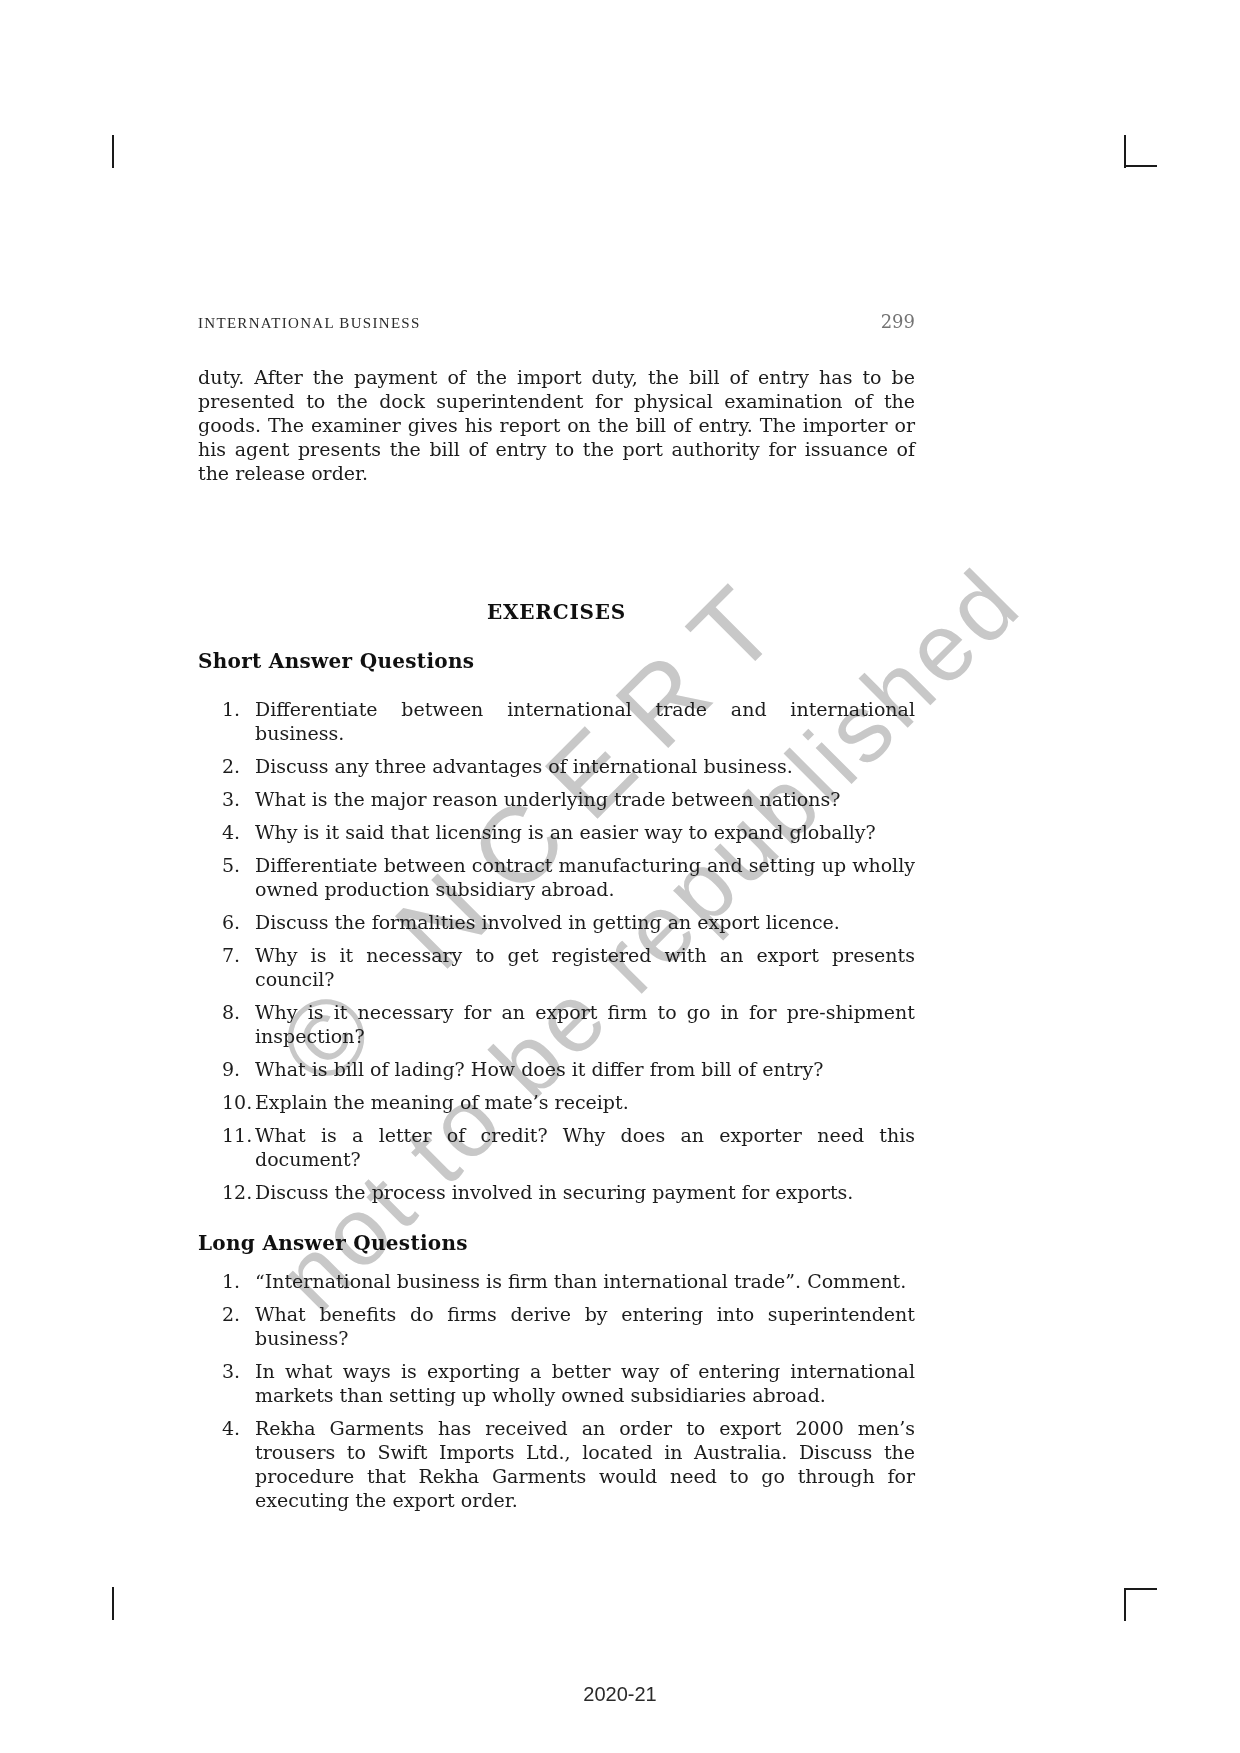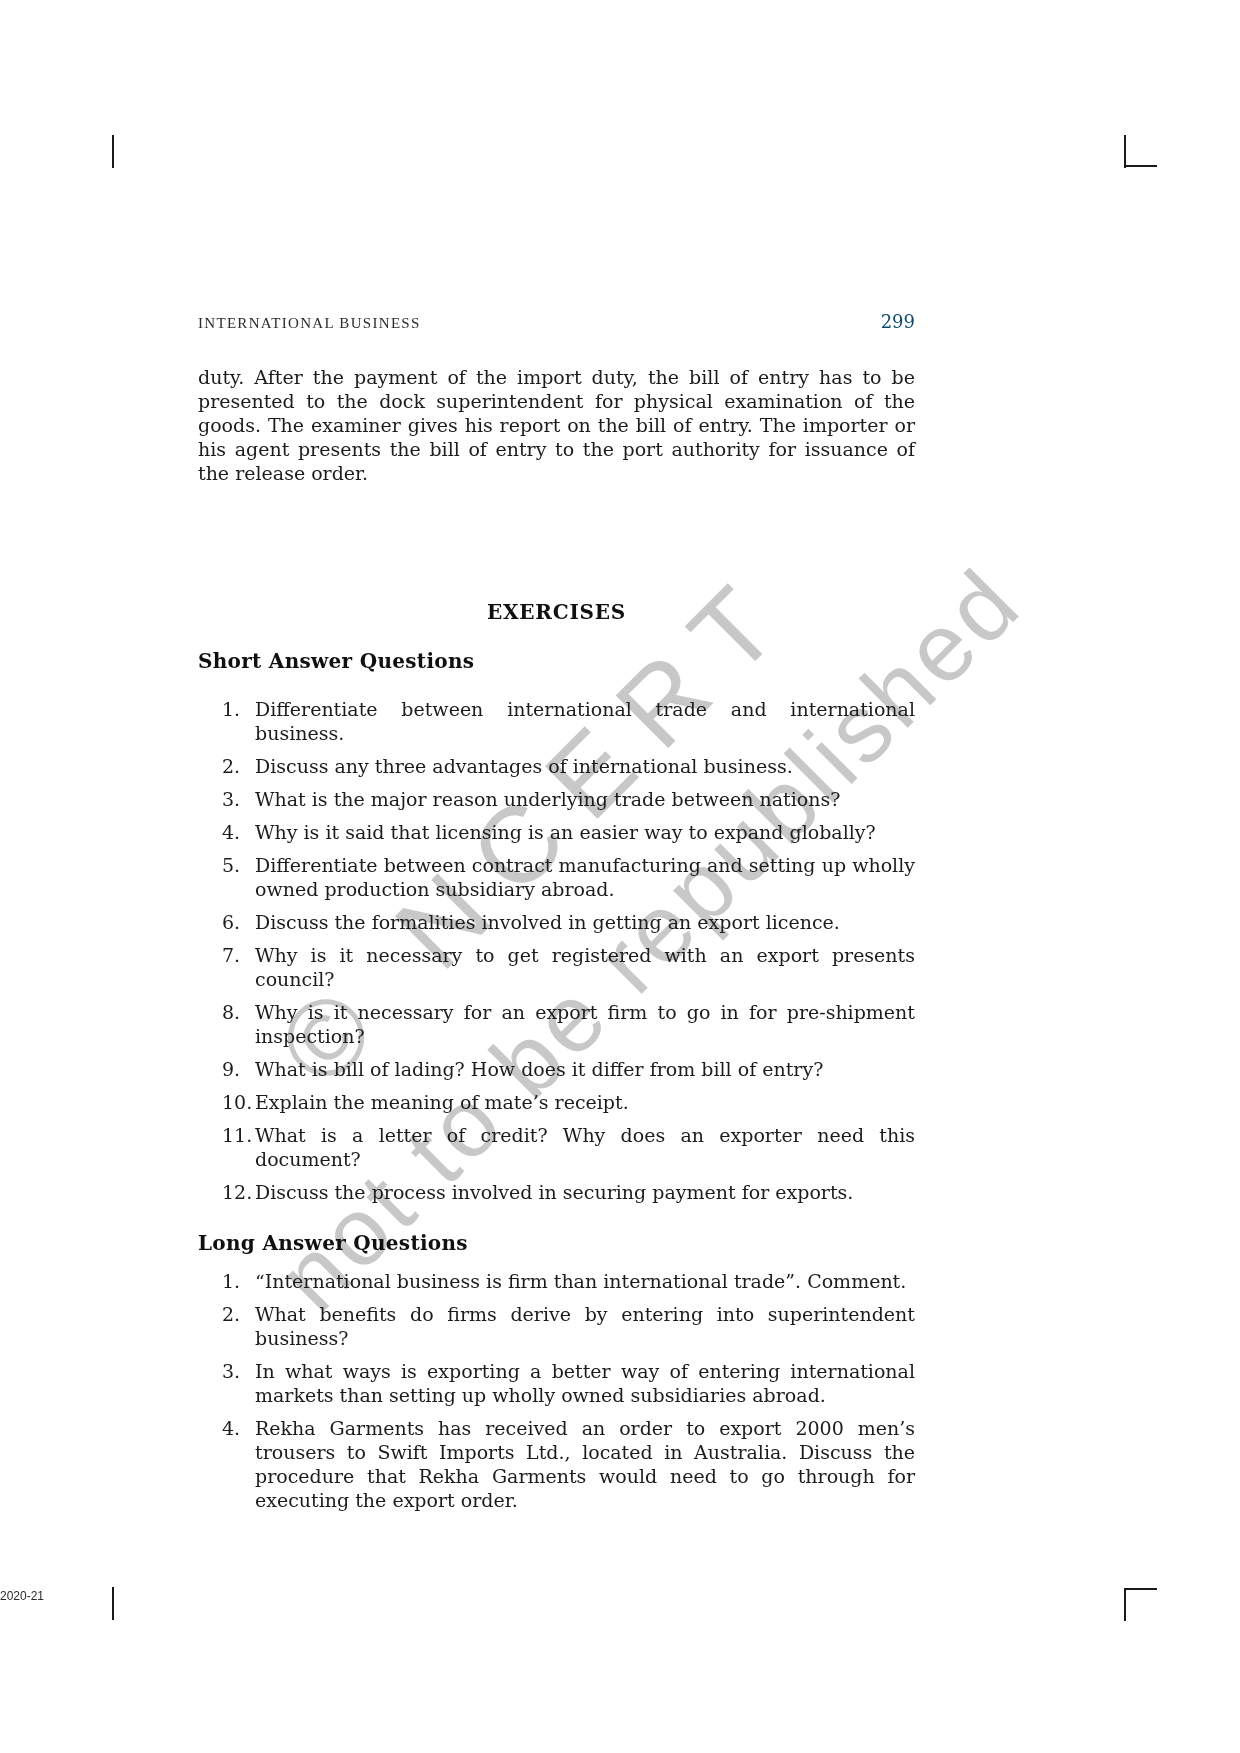--- a/index.html
+++ b/index.html
@@ -21,21 +21,21 @@
   .running-head {
     position:absolute; top:311px; left:198px; width:717px;
     display:flex; justify-content:space-between; align-items:baseline;
     z-index:2;
     gap:24px;
   }
   .head-title {
     font-family:"Liberation Serif", serif;
     font-size:15px; letter-spacing:1.3px; color:#2b2b2b;
   }
-  .head-page { font-size:18px; color:#0c4a6e; }
+  .head-page { font-size:18px; color:#737373; }
 
   
   .content { position:absolute; top:365px; left:198px; width:717px; z-index:2; }
 
   .para {
     font-size:19px; line-height:24px; text-align:justify;
     text-justify:inter-word;
   }
 
   .exercises-heading {
@@ -62,24 +62,24 @@
     display:flex; flex-direction:column; justify-content:center; align-items:center;
     transform:rotate(-45deg);
     z-index:1; pointer-events:none;
     color:#c8c8c8;
     font-family:"Liberation Sans", sans-serif;
   }
   .wm-line1 { font-size:108px; letter-spacing:28px; white-space:nowrap; }
   .wm-line2 { font-size:96px;  letter-spacing:5px;  white-space:nowrap; margin-top:42px; }
 
   .footer {
-    position:absolute; top:1589px; left:0; width:100%;
-    z-index:2;
+    position:absolute; top:1683px; left:0; width:100%;
+    text-align:center; z-index:2;
     font-family:"Liberation Sans", sans-serif;
-    font-size:12px; color:#2a2a2a;
+    font-size:20px; color:#2a2a2a;
   }
 </style>
 </head>
 <body>
 
 <div class="page">
 
   <div class="crop v" style="left:112px; top:135px;"></div>
   <div class="crop v" style="left:1124px; top:135px;"></div>
   <div class="crop h" style="left:1124px; top:165px;"></div>

